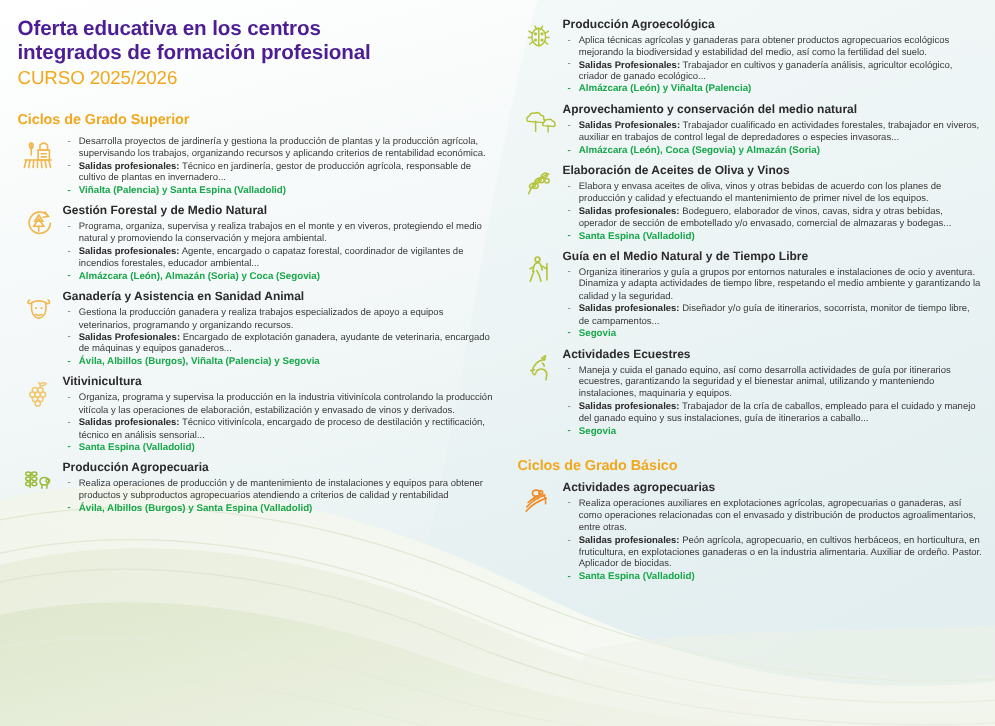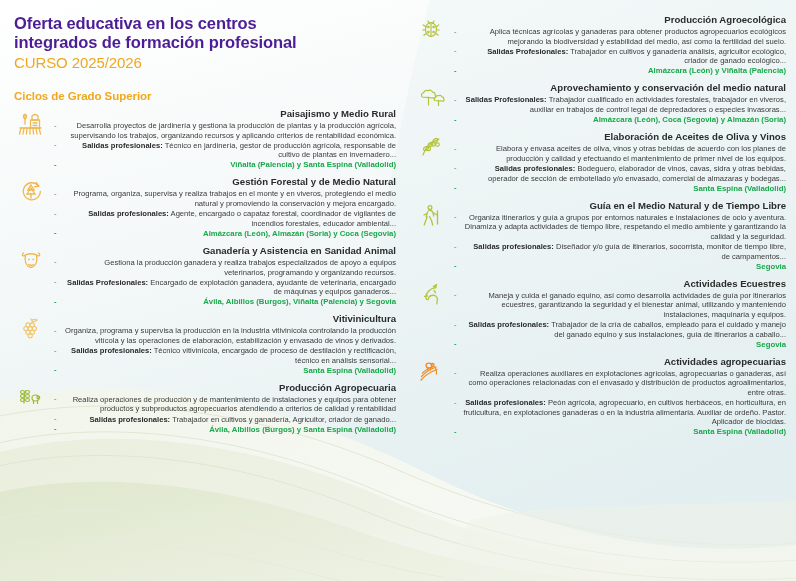--- a/index.html
+++ b/index.html
@@ -55,21 +55,21 @@
   .prog-icon {
     width:34px;
     min-width:34px;
     height:34px;
     display:flex;
     align-items:flex-start;
     justify-content:center;
     padding-top:1px;
   }
   .prog-icon svg { display:block; }
-  .prog-body { flex:1; padding-left:2px;text-align:right; }
+  .prog-body { flex:1; padding-left:2px; }
 
   .prog-name {
     font-size:9.6px;
     font-weight:bold;
     color:#2b2b2b;
     line-height:12px;
     margin-bottom:1px;
   }
 
   ul.bullets { list-style:none; }
@@ -166,21 +166,20 @@
           <path d="M16 7 q3 -3 6 0 v4 h-6 z"></path>
           <rect x="14.5" y="11" width="9" height="8"></rect>
           <path d="M17 14 h4 M17 16.5 h4"></path>
           <path d="M9 6 v9"></path>
           <path d="M7.5 6.5 q1.5 -2.5 3 0 q 0 3 -1.5 3.5 q-1.5 -.5 -1.5 -3.5z"></path>
           <path d="M4 19 h21"></path>
           <path d="M5 19 l-1.5 6 M8 19 l-1 6 M11 19 l-.5 6 M14 19 l0 6 M17 19 l.5 6 M20 19 l1 6 M23 19 l1.5 6"></path>
         </svg>
       </div>
       <div class="prog-body">
-        <div class="prog-name">Paisajismo y Medio Rural</div>
         <ul class="bullets">
           <li>Desarrolla proyectos de jardinería y gestiona la producción de plantas y la producción agrícola, supervisando los trabajos, organizando recursos y aplicando criterios de rentabilidad económica.</li>
           <li><b>Salidas profesionales:</b> <span>Técnico en jardinería, gestor de producción agrícola, responsable de cultivo de plantas en invernadero...</span></li>
           <li class="loc">Viñalta (Palencia) y Santa Espina (Valladolid)</li>
         </ul>
       </div>
     </div>
 
     <div class="prog">
       <div class="prog-icon">
@@ -188,21 +187,21 @@
           <path d="M22.5 9 a8.5 8.5 0 1 0 1.8 5.5"></path>
           <path d="M20 5.5 l2.8 3.6 l-4.4 .7"></path>
           <path d="M15 8 l3.2 5 h-6.4 z"></path>
           <path d="M15 11 l4 6 h-8 z"></path>
           <path d="M15 17 v4"></path>
         </svg>
       </div>
       <div class="prog-body">
         <div class="prog-name">Gestión Forestal y de Medio Natural</div>
         <ul class="bullets">
-          <li>Programa, organiza, supervisa y realiza trabajos en el monte y en viveros, protegiendo el medio natural y promoviendo la conservación y mejora encargado.</li>
+          <li>Programa, organiza, supervisa y realiza trabajos en el monte y en viveros, protegiendo el medio natural y promoviendo la conservación y mejora ambiental.</li>
           <li><b>Salidas profesionales:</b> <span>Agente, encargado o capataz forestal, coordinador de vigilantes de incendios forestales, educador ambiental...</span></li>
           <li class="loc">Almázcara (León), Almazán (Soria) y Coca (Segovia)</li>
         </ul>
       </div>
     </div>
 
     <div class="prog">
       <div class="prog-icon">
         <svg width="30" height="30" viewBox="0 0 30 30" fill="none" stroke="#f0b84e" stroke-width="1.3" stroke-linecap="round" stroke-linejoin="round">
           <path d="M7.5 7 q-1.5 1 -1 2.5 q1.5 1 3 -.5"></path>
@@ -262,21 +261,20 @@
           <ellipse cx="11.5" cy="17" rx="2" ry="1.5"></ellipse>
           <path d="M16 15 q0 -3 3.5 -3 q3.5 0 3.5 3 q0 3 -3.5 3 q-3.5 0 -3.5 -3z"></path>
           <circle cx="22.3" cy="14.5" r="1.4"></circle>
           <path d="M17.5 18 v2.5 M21.5 18 v2.5"></path>
         </svg>
       </div>
       <div class="prog-body">
         <div class="prog-name">Producción Agropecuaria</div>
         <ul class="bullets">
           <li>Realiza operaciones de producción y de mantenimiento de instalaciones y equipos para obtener productos y subproductos agropecuarios atendiendo a criterios de calidad y rentabilidad</li>
-          <li><b>Salidas profesionales:</b> <span>Trabajador en cultivos y ganadería, Agricultor, criador de ganado...</span></li>
           <li class="loc">Ávila, Albillos (Burgos) y Santa Espina (Valladolid)</li>
         </ul>
       </div>
     </div>
 
   </div>
 
   <div class="col col-right">
 
     <div class="prog">
@@ -380,20 +378,21 @@
       <div class="prog-body">
         <div class="prog-name">Actividades Ecuestres</div>
         <ul class="bullets">
           <li>Maneja y cuida el ganado equino, así como desarrolla actividades de guía por itinerarios ecuestres, garantizando la seguridad y el bienestar animal, utilizando y manteniendo instalaciones, maquinaria y equipos.</li>
           <li><b>Salidas profesionales:</b> <span>Trabajador de la cría de caballos, empleado para el cuidado y manejo del ganado equino y sus instalaciones, guía de itinerarios a caballo...</span></li>
           <li class="loc">Segovia</li>
         </ul>
       </div>
     </div>
 
+    <div class="section-head">Ciclos de Grado Básico</div>
 
     <div class="prog">
       <div class="prog-icon">
         <svg width="30" height="30" viewBox="0 0 30 30" fill="none" stroke="#f08c28" stroke-width="1.3" stroke-linecap="round">
           <path d="M10 8.5 q0 -2.4 3 -2.4 q3 0 3 2.4 q0 2.4 -3 2.4 q-3 0 -3 -2.4z"></path>
           <circle cx="16.6" cy="8" r="1.5"></circle>
           <path d="M11.5 11 v2 M14.5 11 v2"></path>
           <path d="M5 23 q6 -7 16 -10.5"></path>
           <path d="M5.5 19.5 q6 -6.5 14.5 -9.5"></path>
           <path d="M6.5 16 q5 -4.5 11 -6.5"></path>

